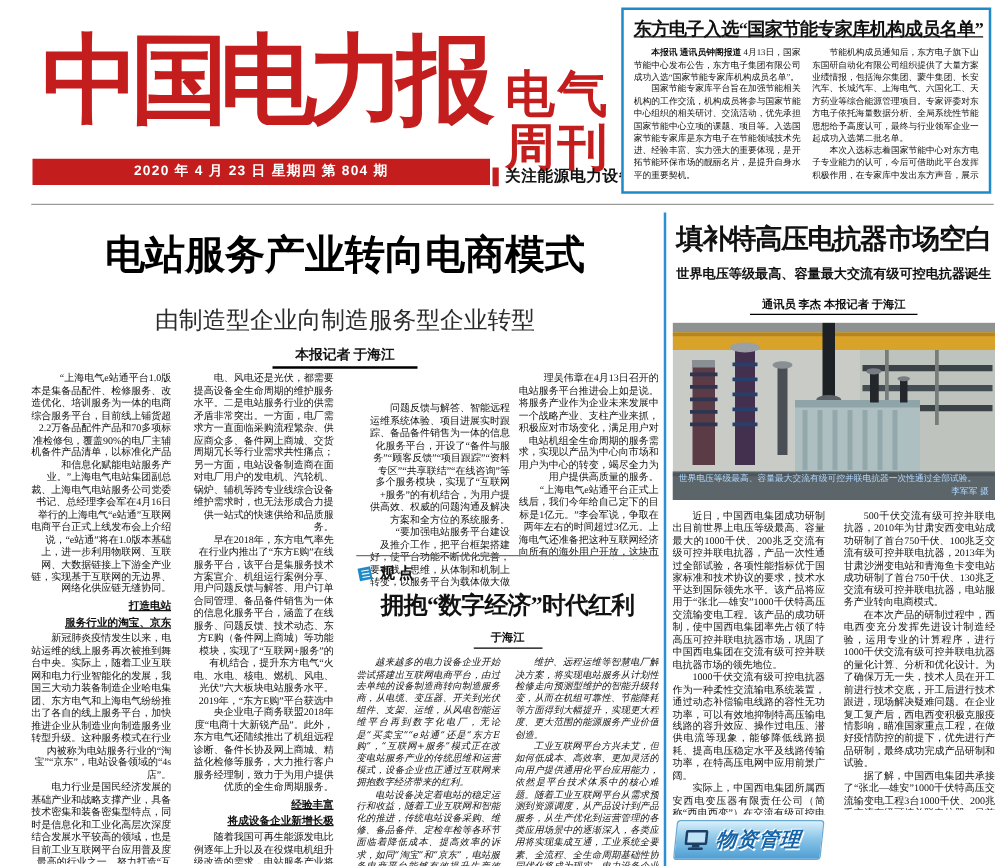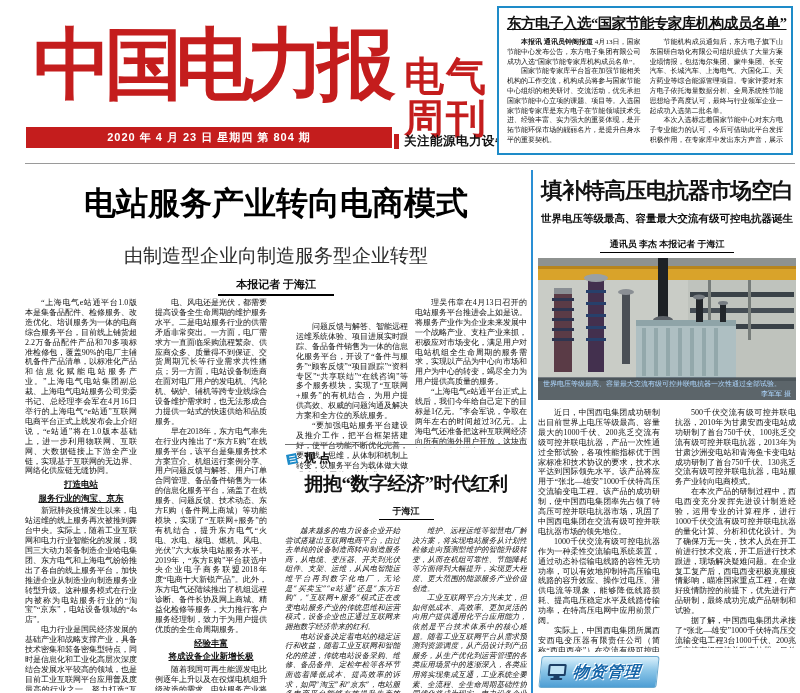--- a/index.html
+++ b/index.html
@@ -31,21 +31,21 @@
   .m-head{position:absolute;left:25px;top:182px;width:502px;text-align:center;
           font-family:"Liberation Sans",sans-serif;font-weight:900;font-size:32px;
           letter-spacing:0;white-space:nowrap;color:#000;}
   .m-sub{position:absolute;left:25px;top:243px;width:502px;text-align:center;
          font-family:"Liberation Sans",sans-serif;font-size:19px;font-weight:400;color:#2b2b2b;}
   .m-byline{position:absolute;left:25px;top:274px;width:502px;text-align:center;}
   .m-byline span{display:inline-block;font-size:11px;font-weight:bold;
                  border-bottom:2px solid #000;padding:0 18px 2px;}
   .ncol{position:absolute;top:298px;width:112px;font-size:8px;line-height:1.24;
         text-align:justify;overflow:hidden;}
-  .ncol p{margin:0;text-indent:2em;}
+  .ncol p{margin:0;text-indent:2em;text-align:right;}
   .c1{left:25px;height:393px;}  .c2{left:155px;height:393px;}
   .c3{left:296px;height:150px;margin-top:24px;} .c4{left:415px;height:150px;}
   .subhead{font-family:"Liberation Sans",sans-serif;font-weight:bold;text-align:center;
            text-decoration:underline;text-indent:0 !important;font-size:8.5px;margin:3px 0 !important;}
   
   .opinion{position:absolute;left:285px;top:444px;width:242px;height:239px;
            border-top:1px solid #737373;box-sizing:border-box;padding-top:5px;}
   .op-label{display:flex;align-items:center;gap:5px;}
   .op-label .ltext{font-family:"Liberation Sans",sans-serif;font-size:12px;font-weight:bold;letter-spacing:3px;}
   .op-head{margin-top:4px;text-align:center;font-family:"Liberation Serif",serif;
@@ -121,21 +121,21 @@
 
   <div class="ncol c1">
     <p>“上海电气e站通平台1.0版本是集备品配件、检修服务、改造优化、培训服务为一体的电商综合服务平台，目前线上铺货超2.2万备品配件产品和70多项标准检修包，覆盖90%的电厂主辅机备件产品清单，以标准化产品和信息化赋能电站服务产业。”上海电气电站集团副总裁、上海电气电站服务公司党委书记、总经理李会军在4月16日举行的上海电气“e站通”互联网电商平台正式上线发布会上介绍说，“e站通”将在1.0版本基础上，进一步利用物联网、互联网、大数据链接上下游全产业链，实现基于互联网的无边界、网络化供应链无缝协同。</p>
     <p class="subhead">打造电站</p>
     <p class="subhead">服务行业的淘宝、京东</p>
     <p>新冠肺炎疫情发生以来，电站运维的线上服务再次被推到舞台中央。实际上，随着工业互联网和电力行业智能化的发展，我国三大动力装备制造企业哈电集团、东方电气和上海电气纷纷推出了各自的线上服务平台，加快推进企业从制造业向制造服务业转型升级。这种服务模式在行业内被称为电站服务行业的“淘宝”“京东”，电站设备领域的“4s店”。</p>
     <p>电力行业是国民经济发展的基础产业和战略支撑产业，具备技术密集和装备密集型特点，同时是信息化和工业化高层次深度结合发展水平较高的领域，也是目前工业互联网平台应用普及度最高的行业之一。努力打造“互联网+服务”新引擎，为用户提供精准、及时的产品全生命周期服务，不断推动中国制造向“中国智造”的转变。</p>
 
   </div>
   <div class="ncol c2">
-    <p>电、风电还是光伏，都需要提高设备全生命周期的维护服务水平。二是电站服务行业的供需矛盾非常突出。一方面，电厂需求方一直面临采购流程繁杂、供应商众多、质量得不到保证、交货周期冗长等行业需求共性痛点；另一方面，电站设备制造商在面对电厂用户的发电机、汽轮机、锅炉、辅机等跨专业线综合设备维护需求时，也无法形成合力提供一站式的快速供给和品质服务。</p>
+    <p>电、风电还是光伏，都需要提高设备全生命周期的维护服务水平。二是电站服务行业的供需矛盾非常突出。一方面，电厂需求方一直面临采购流程繁杂、供应商众多、备件网上商城、交货周期冗长等行业需求共性痛点；另一方面，电站设备制造商在面对电厂用户的发电机、汽轮机、锅炉、辅机等跨专业线综合设备维护需求时，也无法形成合力提供一站式的快速供给和品质服务。</p>
     <p>早在2018年，东方电气率先在行业内推出了“东方E购”在线服务平台，该平台是集服务技术方案宣介、机组运行案例分享、用户问题反馈与解答、用户订单合同管理、备品备件销售为一体的信息化服务平台，涵盖了在线服务、问题反馈、技术动态、东方E购（备件网上商城）等功能模块，实现了“互联网+服务”的有机结合，提升东方电气“火电、水电、核电、燃机、风电、光伏”六大板块电站服务水平。2019年，“东方E购”平台获选中央企业电子商务联盟2018年度“电商十大新锐产品”。此外，东方电气还陆续推出了机组远程诊断、备件长协及网上商城、精益化检修等服务，大力推行客户服务经理制，致力于为用户提供优质的全生命周期服务。</p>
     <p class="subhead">经验丰富</p>
     <p class="subhead">将成设备企业新增长极</p>
     <p>随着我国可再生能源发电比例逐年上升以及在役煤电机组升级改造的需求，电站服务产业将进入高速发展期。同时，电站降本增效的强烈诉求也给设备企业提出了新的要求，电站服务产业的电商模式将拥抱数字经济时代的红利。</p>
 
   </div>
   <div class="ncol c3">
     <p>问题反馈与解答、智能远程运维系统体验、项目进展实时跟踪、备品备件销售为一体的信息化服务平台，开设了“备件与服务”“顾客反馈”“项目跟踪”“资料专区”“共享联结”“在线咨询”等多个服务模块，实现了“互联网+服务”的有机结合，为用户提供高效、权威的问题沟通及解决方案和全方位的系统服务。</p>
     <p>“要加强电站服务平台建设及推介工作，把平台框架搭建好，使平台功能不断优化完善，要有线上思维，从体制和机制上转变，以服务平台为载体做大做强哈电集团的服务产业。”哈电集团党委副书记、总经</p>
   </div>

